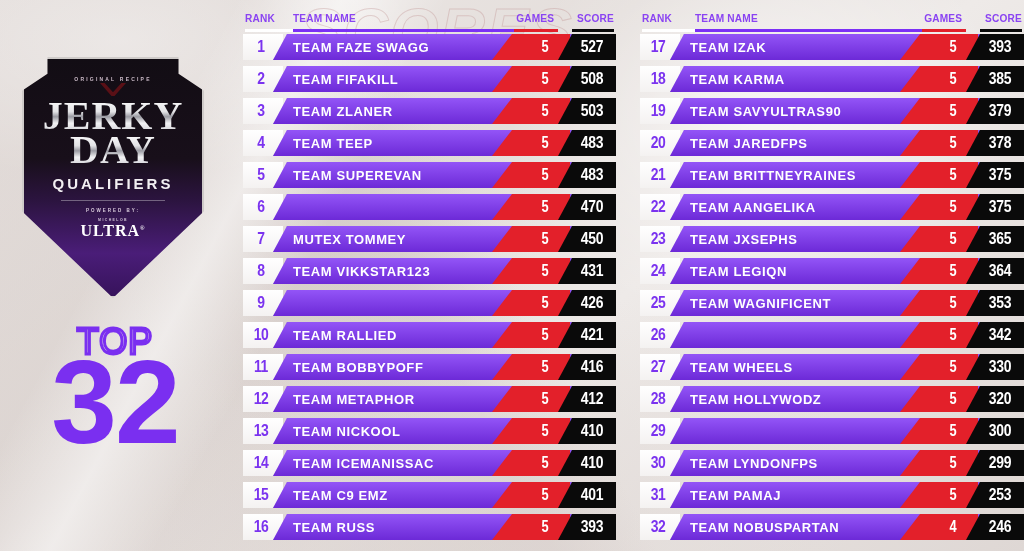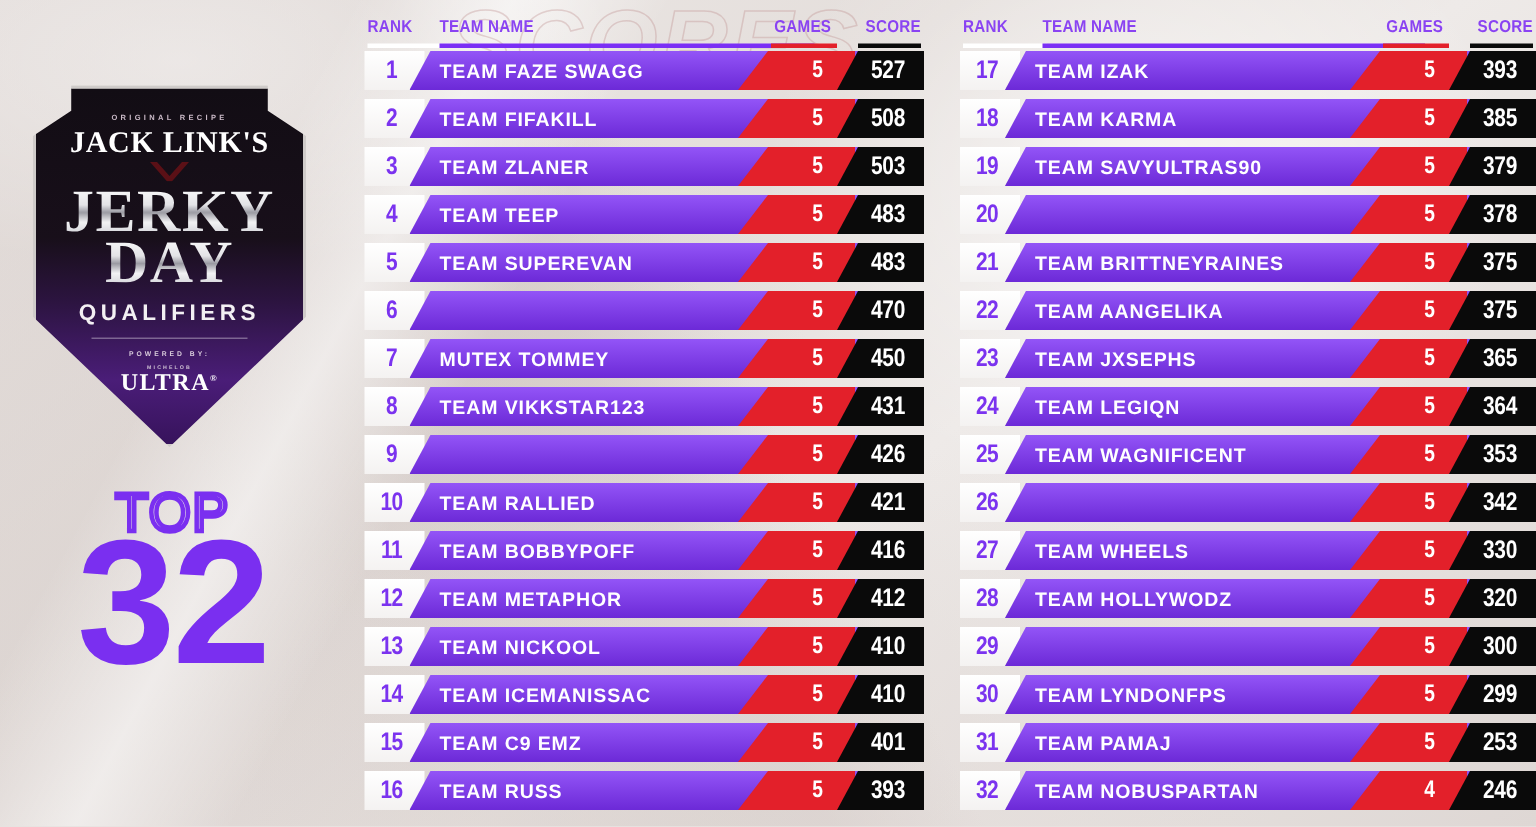--- a/index.html
+++ b/index.html
@@ -153,21 +153,20 @@
 </style>
 </head>
 <body>
 
 <div id="bg"></div>
 <div class="ghost" id="ghost-scores">SCORES</div>
 <div class="ghost" id="ghost-w">W</div>
 
 <div id="logo">
   <div class="topline">ORIGINAL RECIPE</div>
-  <div class="jacklinks">JACK LINK'S</div>
   <div class="antler"></div>
   <div class="jerky">JERKY</div>
   <div class="day">DAY</div>
   <div class="qual">QUALIFIERS</div>
   <div class="rule"></div>
   <div class="poweredby">POWERED BY:</div>
   <div class="ultratop">MICHELOB</div>
   <div class="ultra"><span>ULTRA</span><sup>®</sup></div>
 </div>
 
@@ -392,20 +391,21 @@
         <div class="team">TEAM SAVYULTRAS90</div>
       </div>
       <div class="row">
         <div class="rank-plate"></div>
         <div class="rank-txt">20</div>
         <div class="bar"></div>
         <div class="red" style="right: 46px; width: 78px; clip-path: polygon(20px 0px, 100% 0px, 100% 100%, 0px 100%);"></div>
         <div class="black" style="width: 58px; clip-path: polygon(14px 0px, 100% 0px, 100% 100%, 0px 100%);"></div>
         <div class="games" style="right: 58px; width: 26px;">5</div>
         <div class="score" style="width: 48px;">378</div>
+        <div class="team">TEAM JAREDFPS</div>
       </div>
       <div class="row">
         <div class="rank-plate"></div>
         <div class="rank-txt">21</div>
         <div class="bar"></div>
         <div class="red" style="right: 46px; width: 78px; clip-path: polygon(20px 0px, 100% 0px, 100% 100%, 0px 100%);"></div>
         <div class="black" style="width: 58px; clip-path: polygon(14px 0px, 100% 0px, 100% 100%, 0px 100%);"></div>
         <div class="games" style="right: 58px; width: 26px;">5</div>
         <div class="score" style="width: 48px;">375</div>
         <div class="team">TEAM BRITTNEYRAINES</div>

